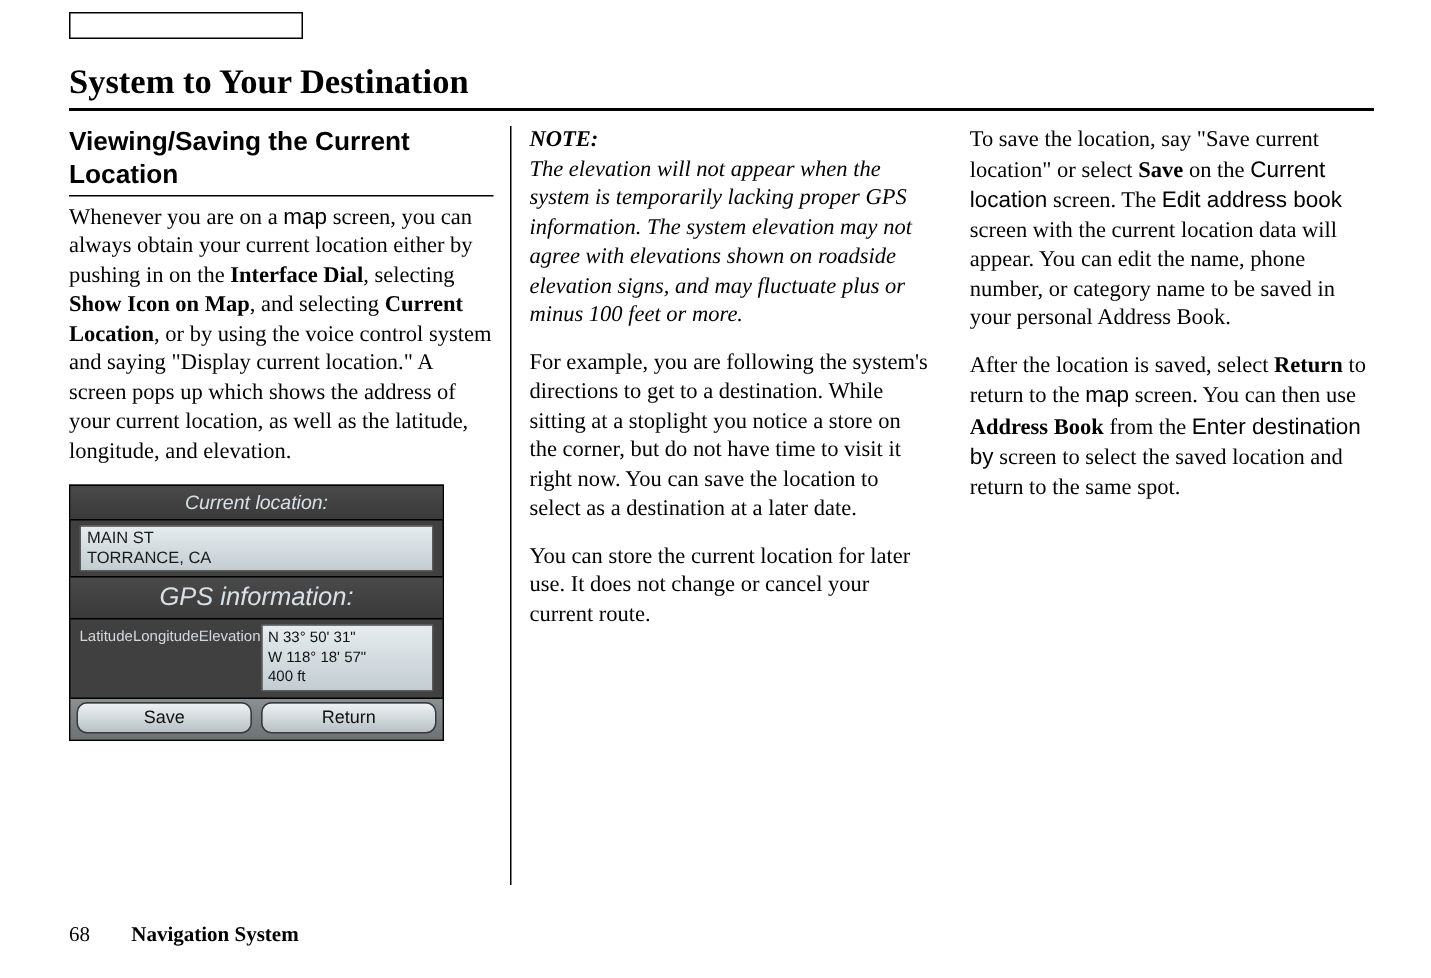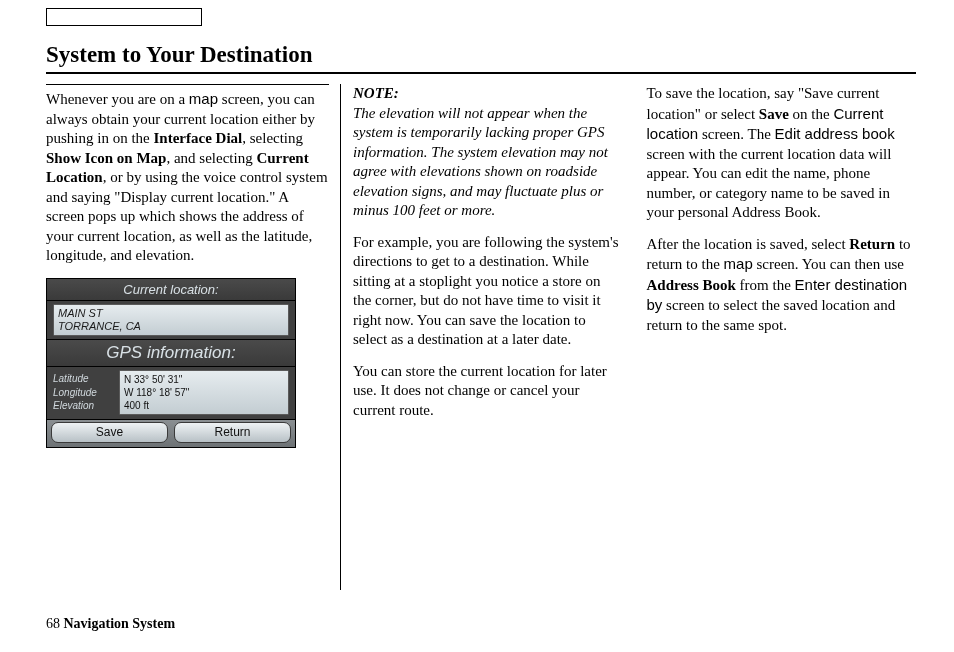--- a/index.html
+++ b/index.html
@@ -76,21 +76,21 @@
   .bold { font-weight: bold; }
   .sans { font-family: Arial, Helvetica, sans-serif; }
   .note { font-style: italic; }
   .footer {
     position: absolute;
     left: 46px;
     bottom: 20px;
     font-size: 14px;
   }
   .footer .pg { font-weight: normal; }
-  .footer .sys { font-weight: bold; margin-left: 0; }
+  .footer .sys { font-weight: bold; margin-left: 24px; }
   .model {
     position: absolute;
     bottom: 18px;
     left: 0;
     width: 100%;
     text-align: center;
     font-family: Arial, Helvetica, sans-serif;
     font-size: 17px;
     letter-spacing: 1px;
   }
@@ -115,47 +115,44 @@
   }
   .nav-field {
     background: linear-gradient(#e6ecef,#c3cdd2);
     margin: 3px 6px;
     padding: 2px 4px;
     font-size: 11px;
     color: #1a1a1a;
     line-height: 1.15;
     border: 1px solid #5a5a5a;
     border-radius: 1px;
-    font-style: italic;
   }
   .gps-title {
     color: #d8e0e5;
     text-align: center;
     font-size: 17px;
     font-style: italic;
     padding: 2px 0;
     background: linear-gradient(#4a4a4a,#3a3a3a);
     border-top: 1px solid #000;
     border-bottom: 1px solid #000;
   }
   .gps-row {
     display: flex;
     align-items: stretch;
     padding: 0 6px;
     margin-top: 3px;
   }
   .gps-labels {
     flex: 0 0 66px;
     display: flex;
-    flex-direction: column;
     justify-content: space-around;
     color: #d0d8dd;
     font-size: 10px;
     padding: 2px 0;
-    font-style: italic;
   }
   .gps-values {
     flex: 1;
     background: linear-gradient(#e6ecef,#c3cdd2);
     border: 1px solid #5a5a5a;
     padding: 2px 4px;
     font-size: 10px;
     color: #111;
     border-radius: 1px;
   }
@@ -184,20 +181,21 @@
 
 <div class="page">
   <div class="top-box"></div>
 
   <div class="page-head">System to Your Destination</div>
 
   <div class="columns">
 
     <div class="col col1">
       <div class="middle-divider d1"></div>
+      <div class="subhead">Viewing/Saving the Current Location</div>
       <div class="subhead-rule"></div>
       <p>
         <span>Whenever you are on a </span><span class="sans">map</span><span> screen, you can always obtain your current location either by pushing in on the </span><span class="bold">Interface Dial</span><span>, selecting </span><span class="bold">Show Icon on Map</span><span>, and selecting </span><span class="bold">Current Location</span><span>, or by using the voice control system and saying "Display current location." A screen pops up which shows the address of your current location, as well as the latitude, longitude, and elevation.</span>
       </p>
 
       <div class="nav-screen">
         <div class="nav-title">Current location:</div>
         <div class="nav-field">
           <div>MAIN ST</div>
           <div>TORRANCE, CA</div>

